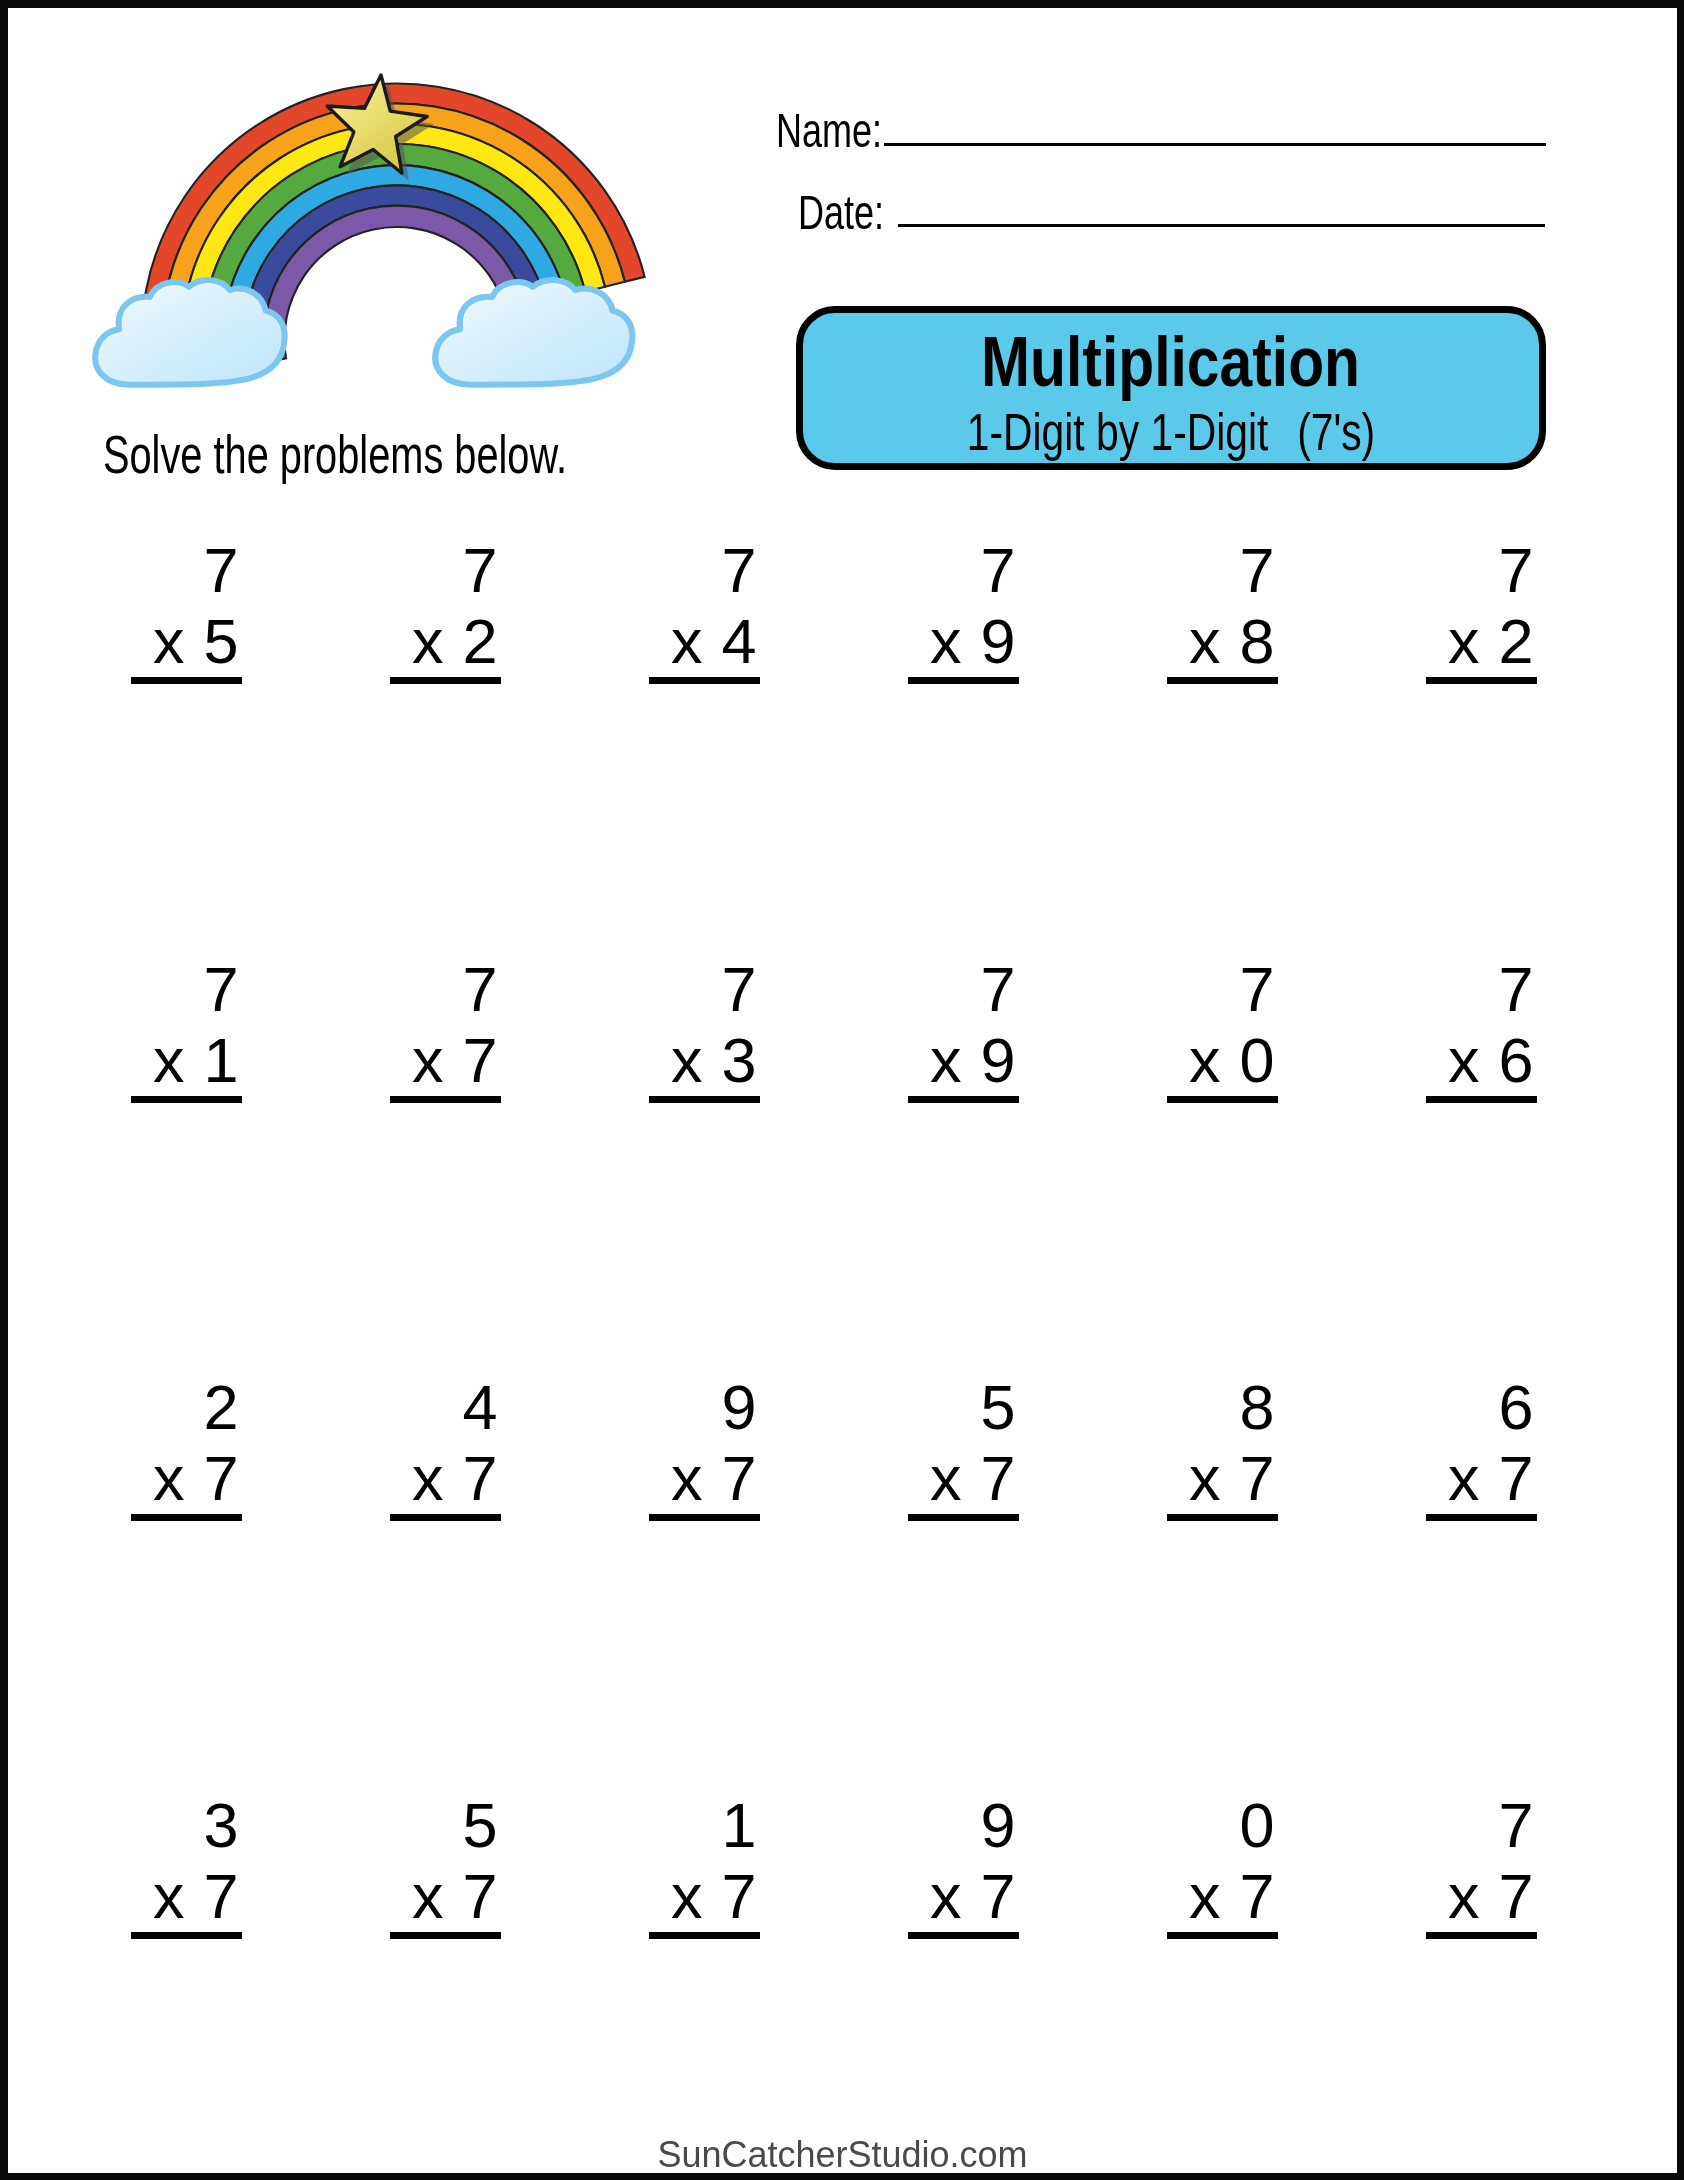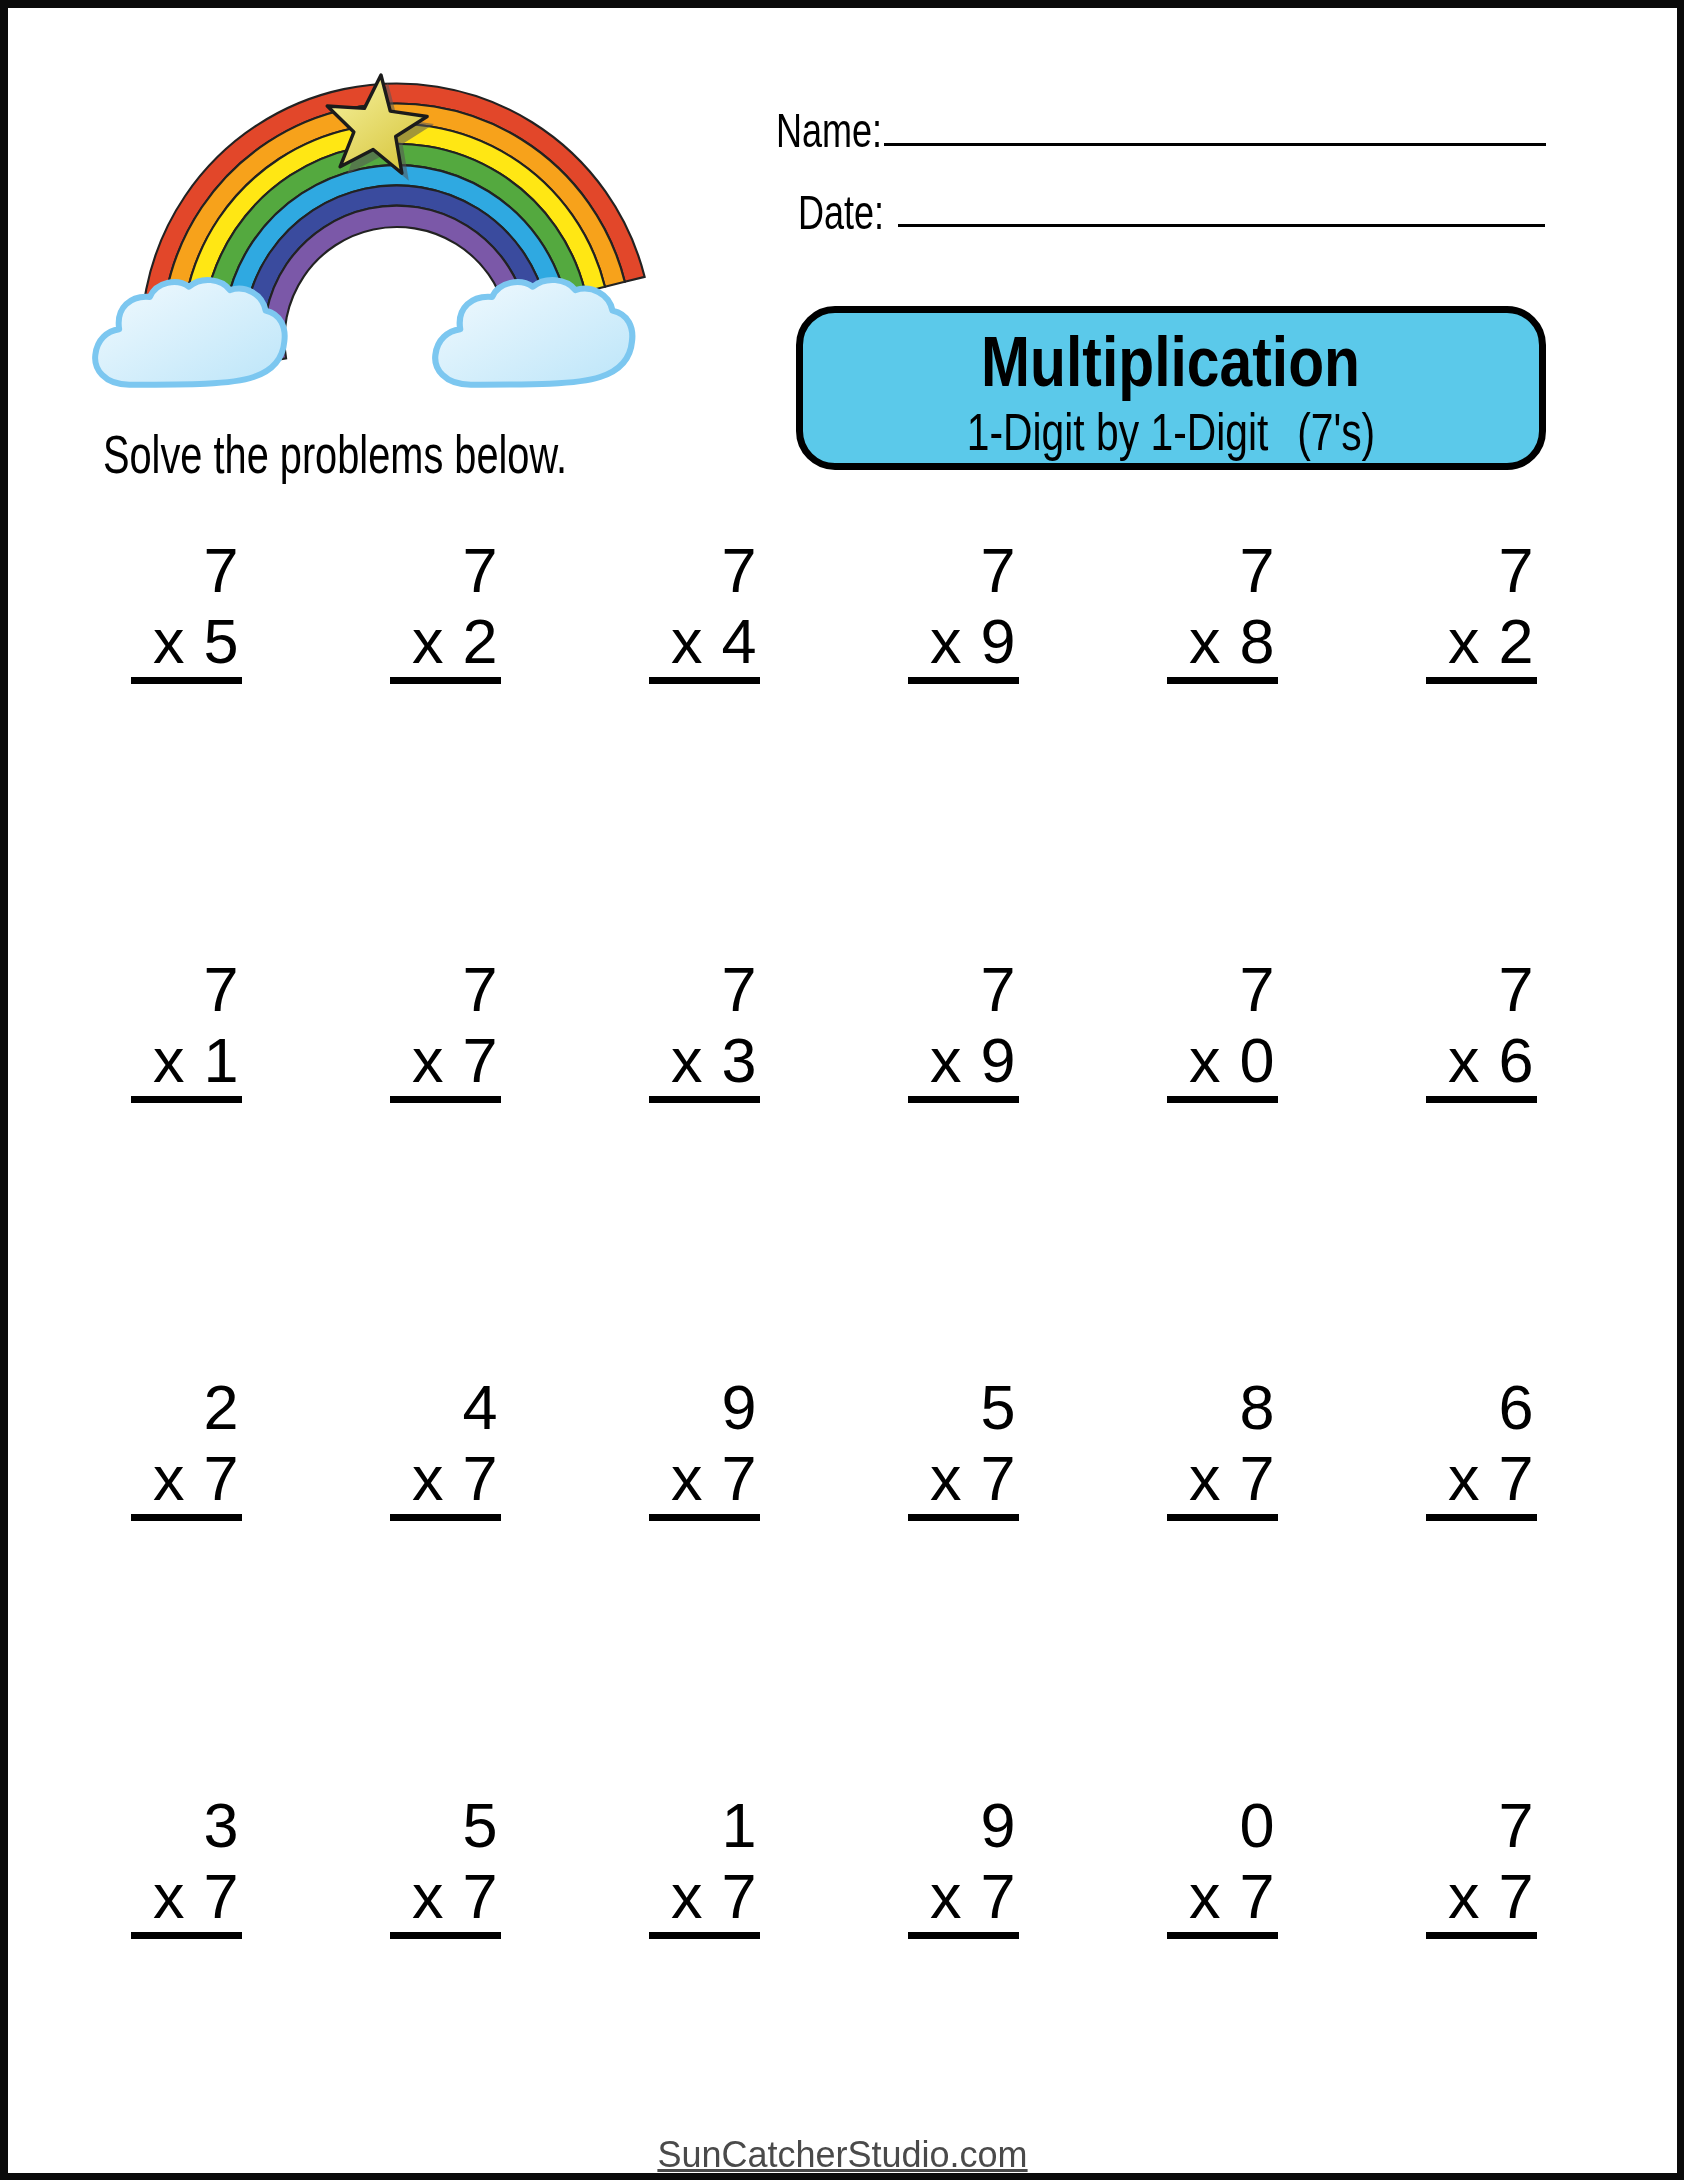--- a/index.html
+++ b/index.html
@@ -45,21 +45,21 @@
   .prob{
     width:111px;margin-left:72px;
     font-size:63px;line-height:71px;
     border-bottom:7.7px solid #000;
   }
   .prob .top{text-align:right;padding-right:3.4px;}
   .prob .bot{display:flex;justify-content:space-between;
     padding-left:22px;padding-right:3.4px;}
   
   .footer{position:absolute;left:0;top:2126px;width:100%;
-    text-align:center;font-size:36px;color:#4a4a4a;text-decoration:underline;}
+    text-align:center;font-size:36px;color:#4a4a4a;}
 </style>
 </head>
 <body>
 
 <div class="page">
 
   <svg class="rainbow-svg" viewBox="0 0 680 440">
     <defs>
       <linearGradient id="cloudGrad" x1="0" y1="0" x2="1" y2="1">
         <stop offset="0" stop-color="#F2FAFE"></stop>

